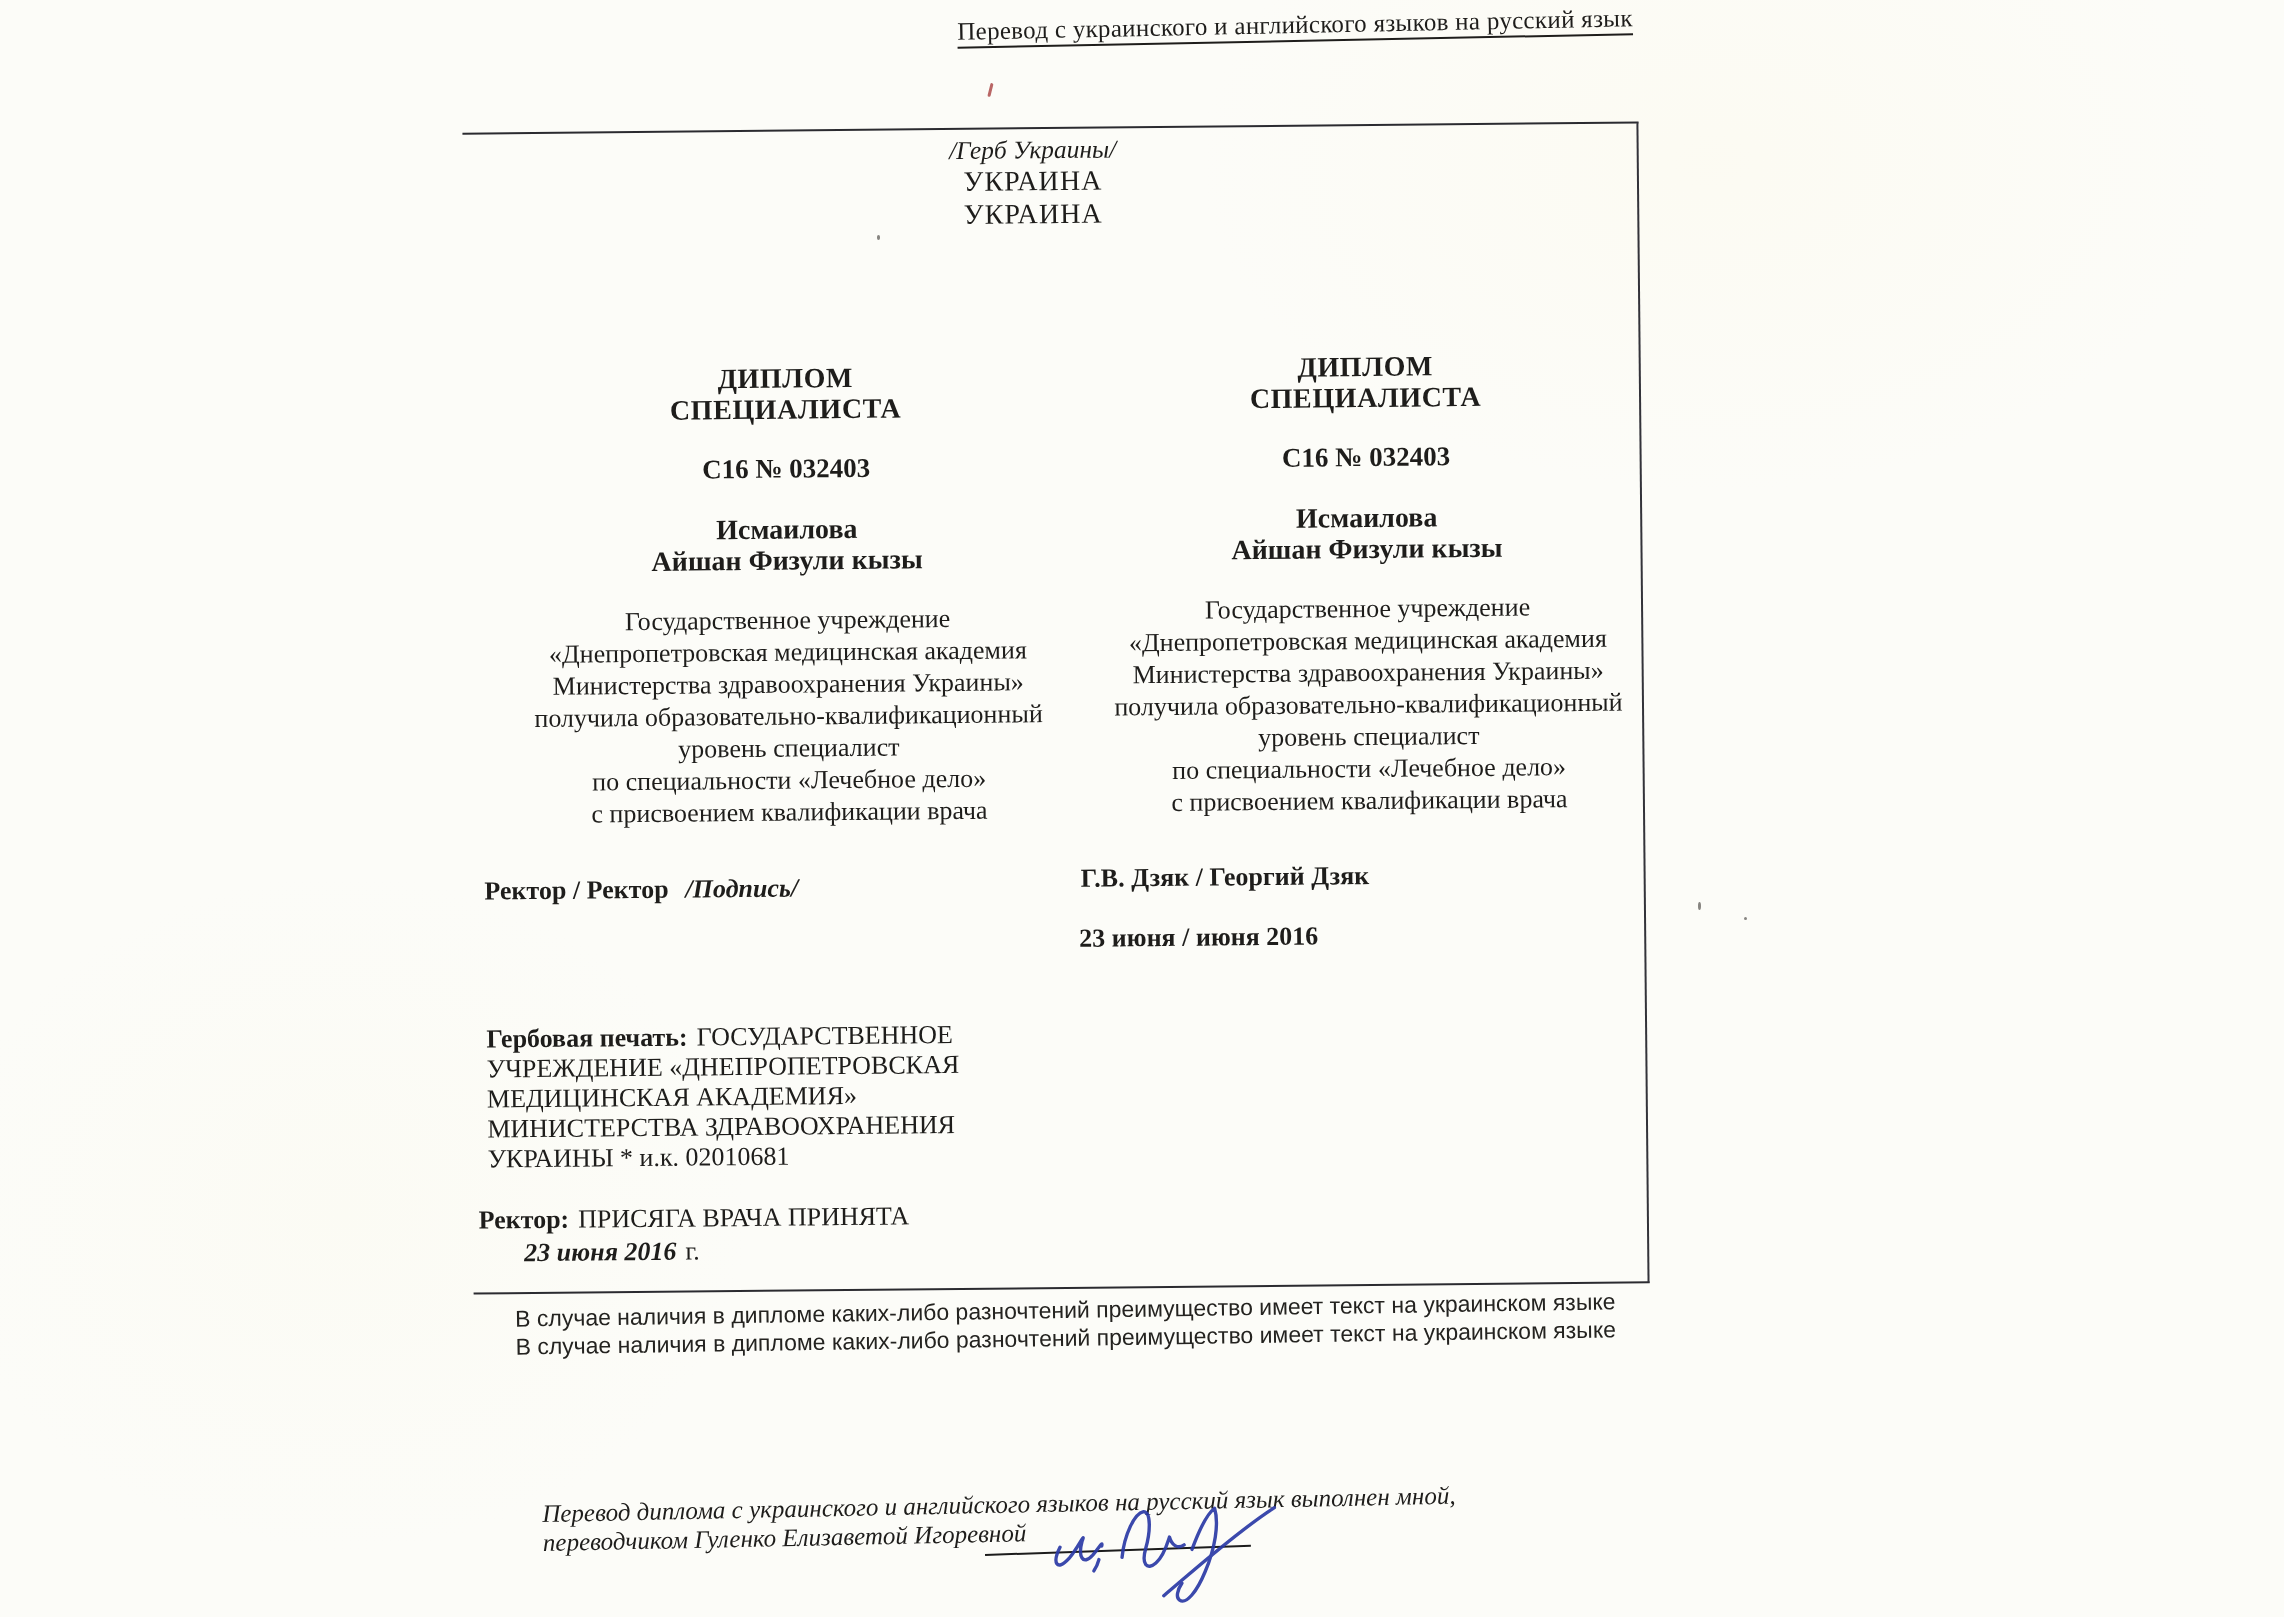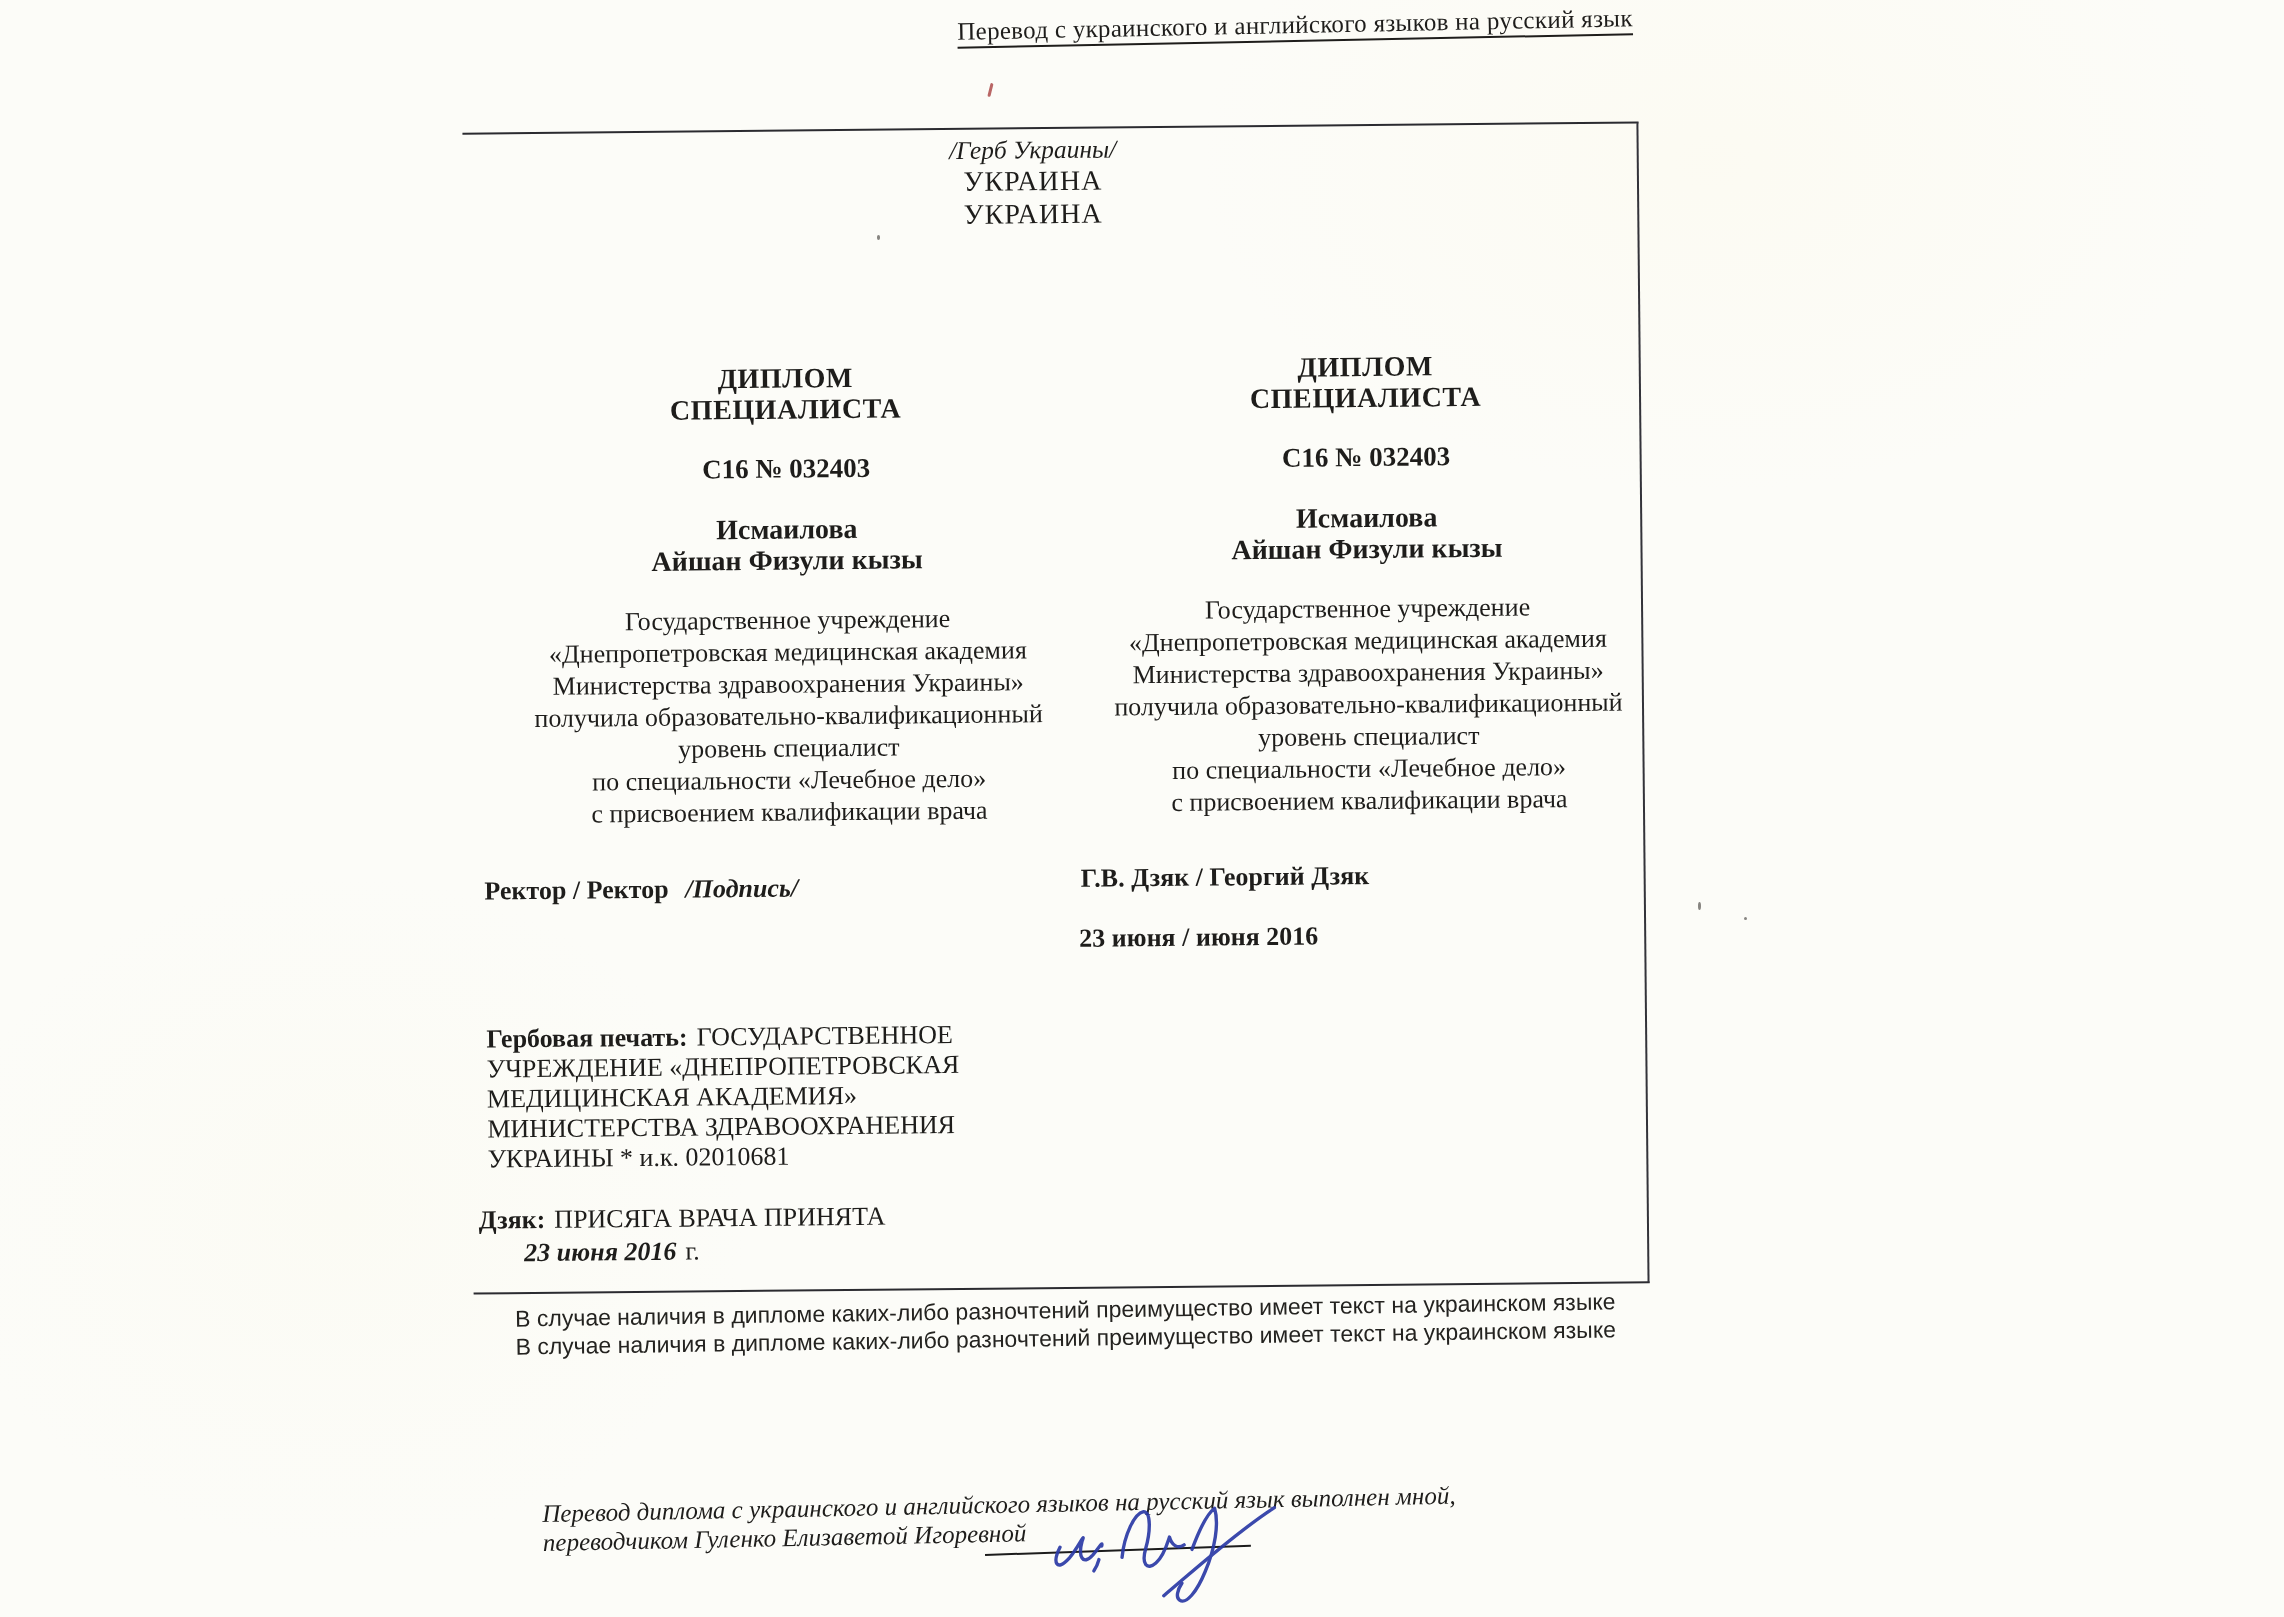--- a/index.html
+++ b/index.html
@@ -143,21 +143,21 @@
       <div><span class="b">Гербовая печать:</span><span class="gap">ГОСУДАРСТВЕННОЕ</span></div>
       <div>
           <div>УЧРЕЖДЕНИЕ «ДНЕПРОПЕТРОВСКАЯ</div>
           <div>МЕДИЦИНСКАЯ АКАДЕМИЯ»</div>
           <div>МИНИСТЕРСТВА ЗДРАВООХРАНЕНИЯ</div>
           <div>УКРАИНЫ * и.к. 02010681</div>
         </div>
     </div>
 
     <div class="stamp1">
-      <span class="b">Дзяк:</span><span class="gap">ПРИСЯГА ВРАЧА ПРИНЯТА</span>
+      <span class="b">Ректор:</span><span class="gap">ПРИСЯГА ВРАЧА ПРИНЯТА</span>
     </div>
     <div class="stamp2">
       <span class="bi">23 июня 2016</span><span class="gap">г.</span>
     </div>
   </div>
 
   <div class="disclaimer">
       <div>В случае наличия в дипломе каких-либо разночтений преимущество имеет текст на украинском языке</div>
       <div>В случае наличия в дипломе каких-либо разночтений преимущество имеет текст на украинском языке</div>
     </div>

